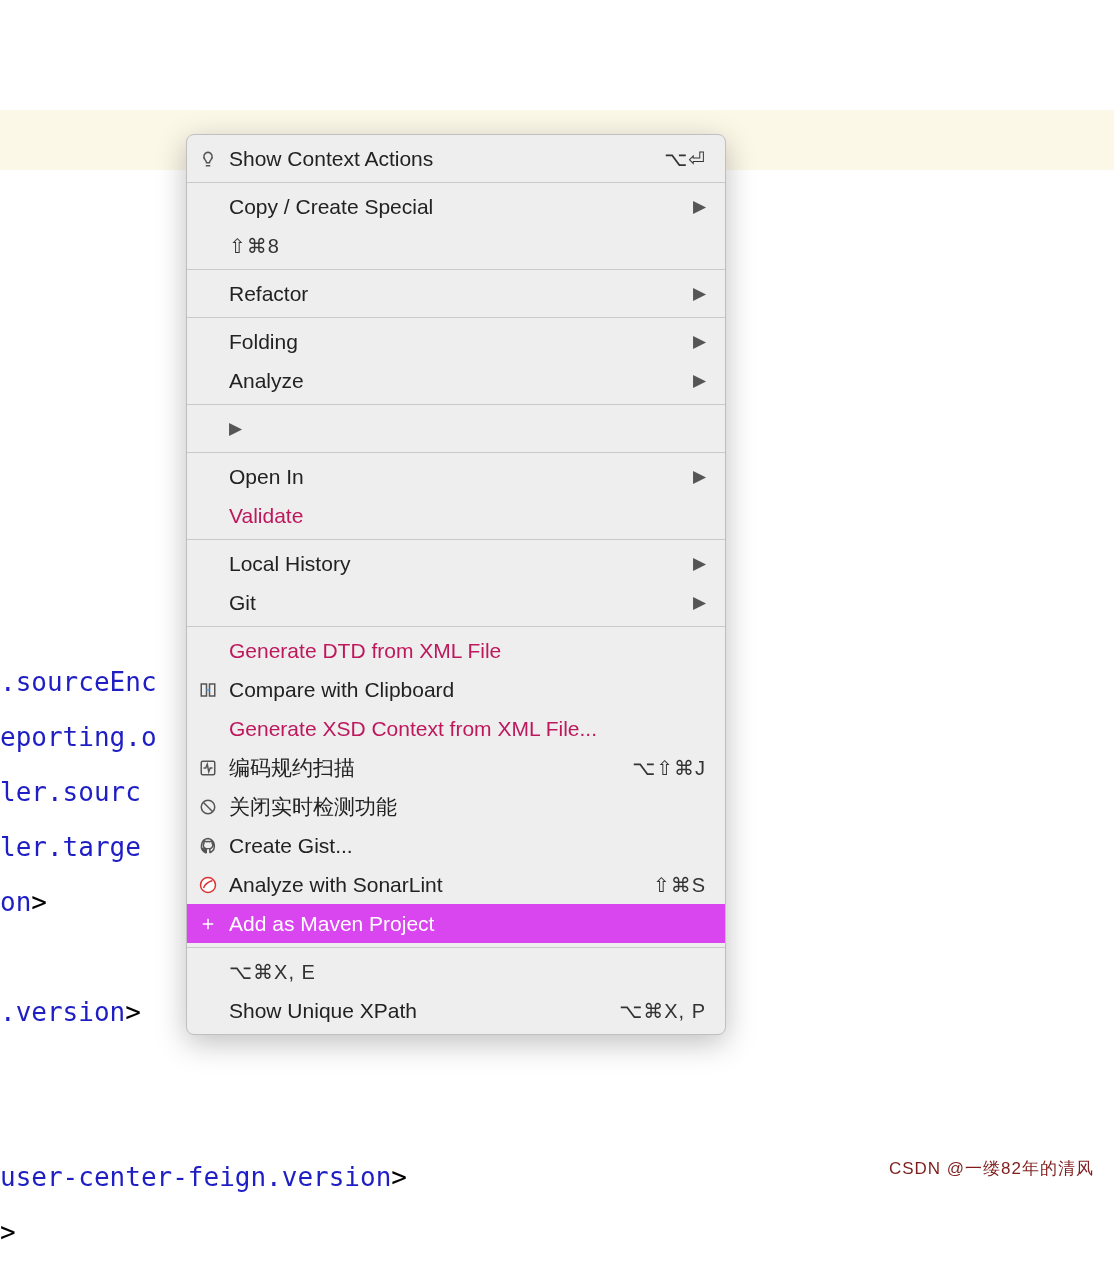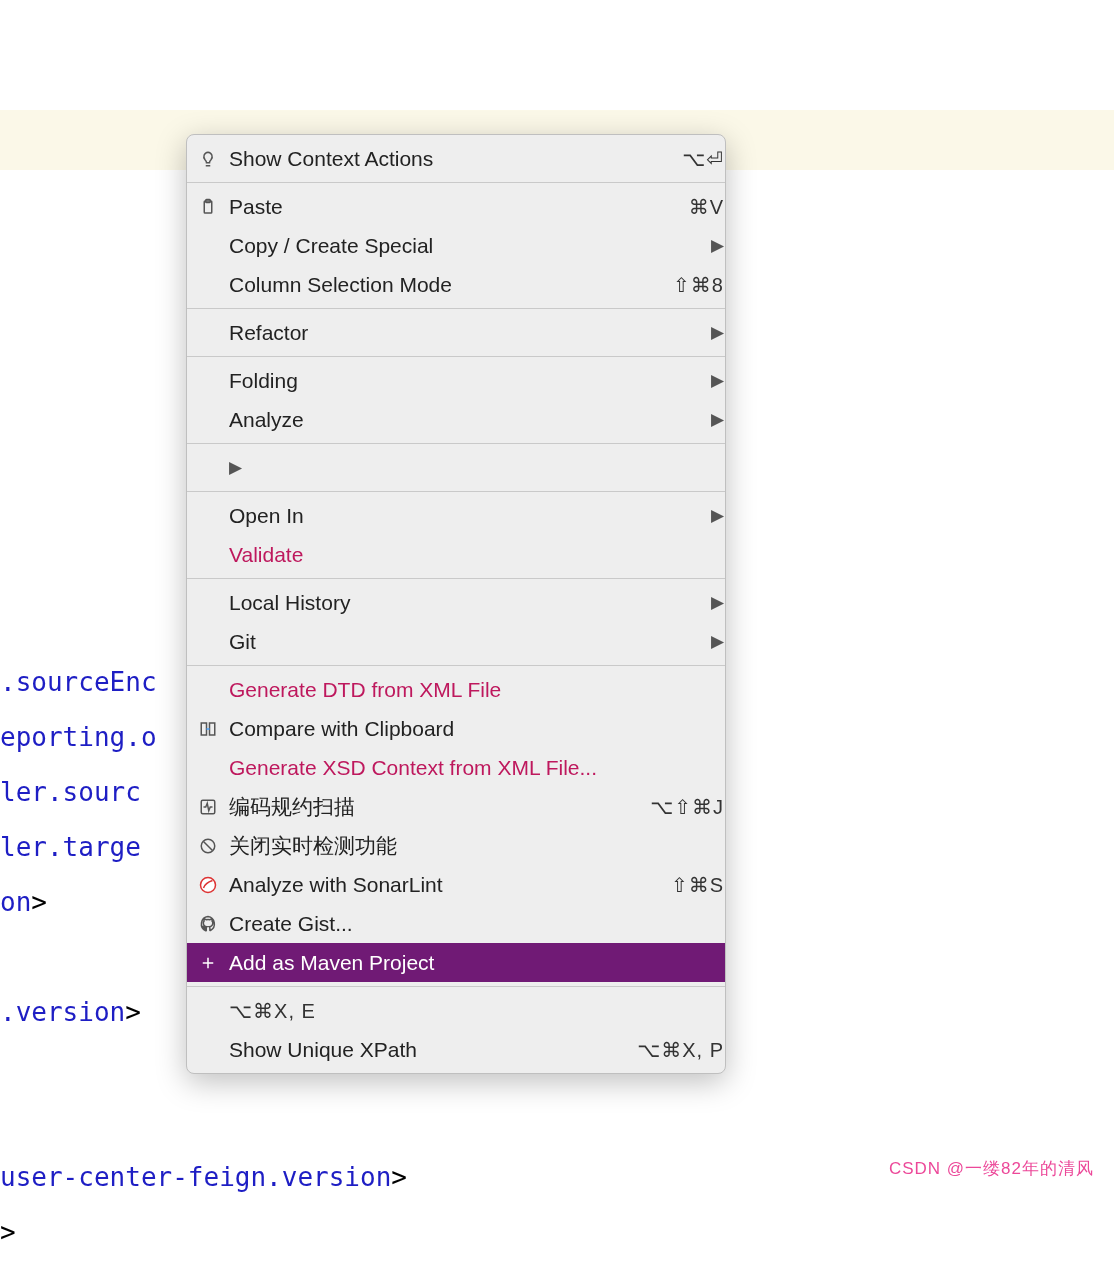--- a/index.html
+++ b/index.html
@@ -1,28 +1,28 @@
 <!DOCTYPE html>
 <html><head>
 <meta charset="utf-8">
 <style>
   html,body{margin:0;padding:0;width:1114px;height:1280px;background:#fff;font-family:-apple-system,BlinkMacSystemFont,"Segoe UI",Arial,sans-serif;overflow:hidden;position:relative}
   .bg-band{position:absolute;left:0;right:0;top:110px;height:60px;background:#fbf8e8}
   .code{position:absolute;left:0;top:655px;font-family:Menlo,Consolas,monospace;font-size:26px;color:#1e1ec4;line-height:55px;white-space:pre}
   .code .plain{color:#000}
   .menu{position:absolute;left:186px;top:134px;width:538px;background:#eeeeee;border:1px solid #bfbfbf;border-radius:8px;box-shadow:0 8px 30px rgba(0,0,0,0.25);font-size:21px;color:#222;padding:4px 0}
-  .row{display:flex;align-items:center;height:39px;padding:0 1px 0 10px;gap:10px;position:relative}
-  .row.sel{background:#701a75;color:#fff}
+  .row{display:flex;align-items:center;height:39px;padding:0 19px 0 10px;gap:10px;position:relative}
+  .row.sel{background:#d946ef;color:#fff}
   .row.dis{color:#be185d}
   .ic{width:22px;height:22px;display:flex;align-items:center;justify-content:center;flex:0 0 22px}
   .lbl{flex:1;white-space:nowrap}
   .sc{font-size:20px;color:#333;letter-spacing:1px}
   .sub{font-size:17px;color:#555}
   .sep{height:1px;background:#c9c9c9;margin:4px 0}
-  .watermark{position:absolute;right:20px;bottom:100px;font-size:17px;color:#ec4899;letter-spacing:1px}
+  .watermark{position:absolute;right:20px;bottom:100px;font-size:17px;color:#7f1d1d;letter-spacing:1px}
   svg{display:block}
 </style>
 </head>
 <body>
 
 <div class="bg-band"></div>
 
 <div class="code" id="code">.sourceEnc
 eporting.o
 ler.sourc
@@ -40,37 +40,26 @@
       <span class="ic">
         <svg width="18" height="18" viewBox="0 0 24 24" fill="none" stroke="#555" stroke-width="2">
           <path d="M9 21h6M10 17h4M12 3a6 6 0 0 0-4 10c1 1 2 2 2 4h4c0-2 1-3 2-4a6 6 0 0 0-4-10z"></path>
         </svg>
       </span>
       <span class="lbl">Show Context Actions</span>
       <span class="sc">⌥⏎</span>
     </div>
     <div class="sep"></div>
     <div class="row">
-      <span class="ic">
-        <svg width="18" height="18" viewBox="0 0 24 24" fill="none" stroke="#555" stroke-width="2">
-          <rect x="7" y="4" width="10" height="16" rx="1"></rect>
-          <rect x="9" y="2" width="6" height="4" rx="1"></rect>
-        </svg>
-      </span>
-      <span class="lbl">Paste</span>
-      <span class="sc">⌘V</span>
-    </div>
-    <div class="row">
       <span class="ic"></span>
       <span class="lbl">Copy / Create Special</span>
       <span class="sub">▶</span>
     </div>
     <div class="row">
       <span class="ic"></span>
-      <span class="lbl">Column Selection Mode</span>
       <span class="sc">⇧⌘8</span>
     </div>
     <div class="sep"></div>
     <div class="row">
       <span class="ic"></span>
       <span class="lbl">Refactor</span>
       <span class="sub">▶</span>
     </div>
     <div class="sep"></div>
     <div class="row">
@@ -142,35 +131,35 @@
       <span class="ic">
         <svg width="18" height="18" viewBox="0 0 24 24" fill="none" stroke="#555" stroke-width="2">
           <circle cx="12" cy="12" r="9"></circle>
           <path d="M6 6l12 12"></path>
         </svg>
       </span>
       <span class="lbl">关闭实时检测功能</span>
     </div>
     <div class="row">
       <span class="ic">
+        <svg width="18" height="18" viewBox="0 0 24 24" fill="none" stroke="#555" stroke-width="2">
+          <path d="M12 2a10 10 0 0 0-3 19c.5.1.7-.2.7-.5v-2c-2.8.6-3.4-1.3-3.4-1.3-.5-1.1-1.1-1.4-1.1-1.4-.9-.6.1-.6.1-.6 1 .1 1.5 1 1.5 1 .9 1.5 2.4 1.1 3 .8.1-.6.3-1.1.6-1.3-2.2-.3-4.6-1.1-4.6-5 0-1.1.4-2 1-2.7-.1-.3-.4-1.3.1-2.7 0 0 .8-.3 2.7 1a9 9 0 0 1 5 0c1.9-1.3 2.7-1 2.7-1 .5 1.4.2 2.4.1 2.7.6.7 1 1.6 1 2.7 0 3.9-2.4 4.7-4.6 5 .4.3.7.9.7 1.8v2.7c0 .3.2.6.7.5A10 10 0 0 0 12 2z"></path>
+        </svg>
+      </span>
+      <span class="lbl">Create Gist...</span>
+    </div>
+    <div class="row">
+      <span class="ic">
         <svg width="18" height="18" viewBox="0 0 24 24">
           <circle cx="12" cy="12" r="10" fill="#fff" stroke="#d33" stroke-width="2"></circle>
           <path d="M6 16c2-6 6-8 12-10" stroke="#d33" stroke-width="2" fill="none"></path>
         </svg>
       </span>
       <span class="lbl">Analyze with SonarLint</span>
       <span class="sc">⇧⌘S</span>
-    </div>
-    <div class="row">
-      <span class="ic">
-        <svg width="18" height="18" viewBox="0 0 24 24" fill="none" stroke="#555" stroke-width="2">
-          <path d="M12 2a10 10 0 0 0-3 19c.5.1.7-.2.7-.5v-2c-2.8.6-3.4-1.3-3.4-1.3-.5-1.1-1.1-1.4-1.1-1.4-.9-.6.1-.6.1-.6 1 .1 1.5 1 1.5 1 .9 1.5 2.4 1.1 3 .8.1-.6.3-1.1.6-1.3-2.2-.3-4.6-1.1-4.6-5 0-1.1.4-2 1-2.7-.1-.3-.4-1.3.1-2.7 0 0 .8-.3 2.7 1a9 9 0 0 1 5 0c1.9-1.3 2.7-1 2.7-1 .5 1.4.2 2.4.1 2.7.6.7 1 1.6 1 2.7 0 3.9-2.4 4.7-4.6 5 .4.3.7.9.7 1.8v2.7c0 .3.2.6.7.5A10 10 0 0 0 12 2z"></path>
-        </svg>
-      </span>
-      <span class="lbl">Create Gist...</span>
     </div>
     <div class="row sel">
       <span class="ic">
         <svg width="18" height="18" viewBox="0 0 24 24" fill="none" stroke="#fff" stroke-width="2">
           <path d="M12 5v14M5 12h14"></path>
         </svg>
       </span>
       <span class="lbl">Add as Maven Project</span>
     </div>
     <div class="sep"></div>

